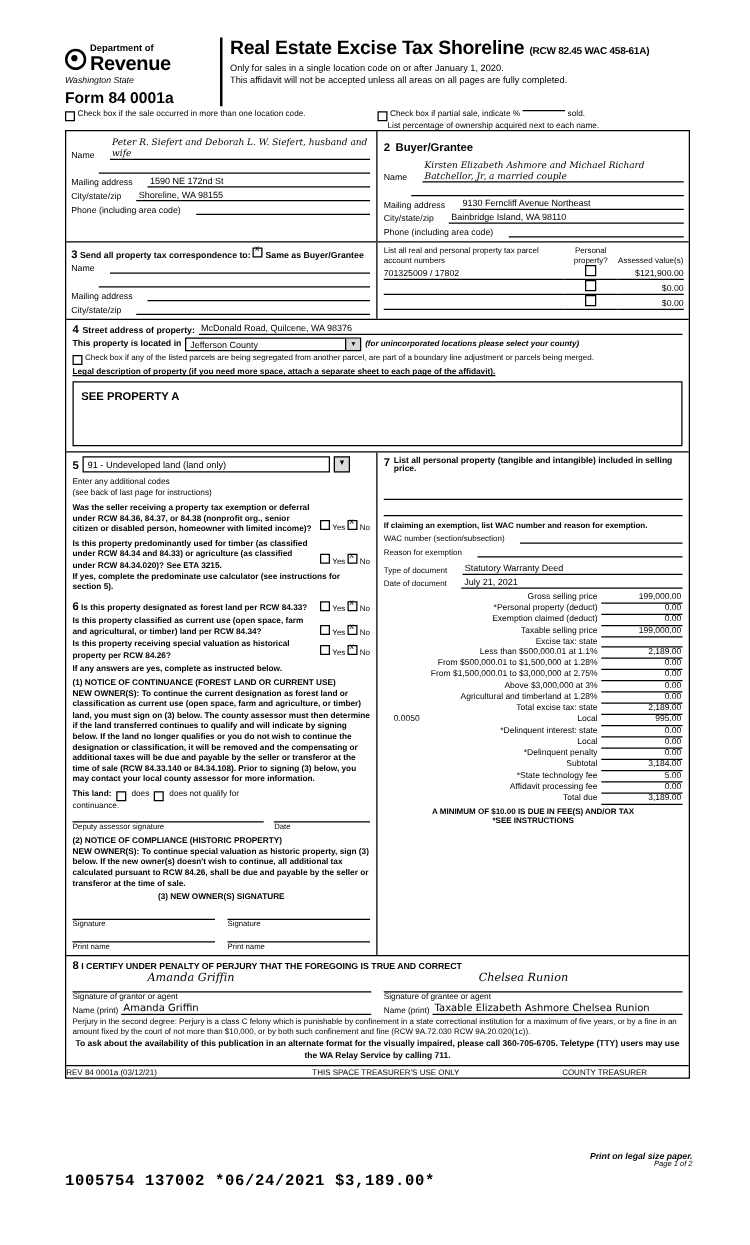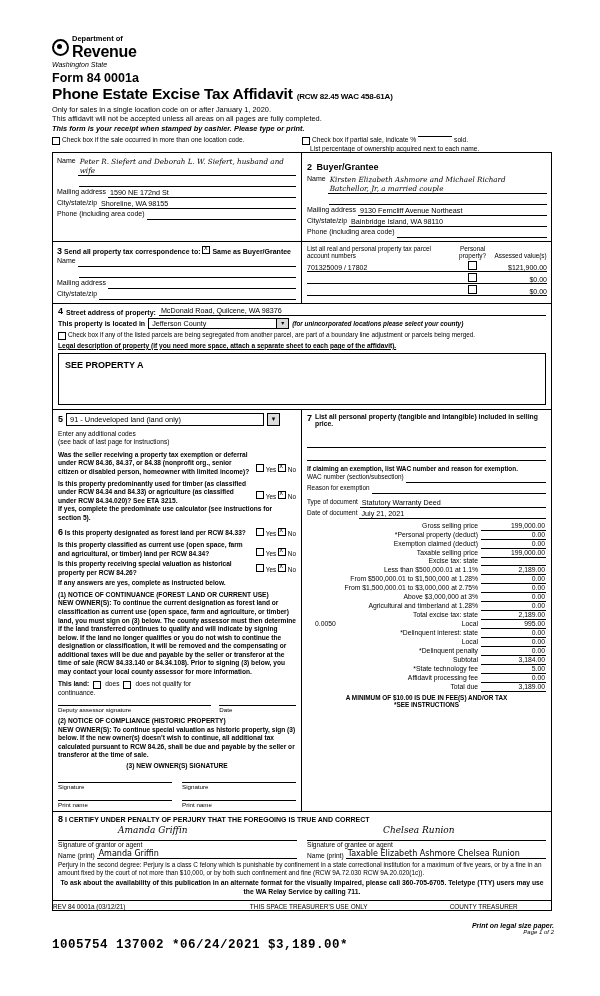--- a/index.html
+++ b/index.html
@@ -1,39 +1,39 @@
 <!DOCTYPE html>
 <html><head>
 <meta charset="utf-8">
 <style>
   html,body{margin:0;padding:0;background:#fff;}
   body{width:600px;height:996px;font-family:"Liberation Sans",sans-serif;color:#000;}
   .page{position:relative;width:600px;height:996px;background:#fff;}
   .sheet{position:absolute;left:52px;top:30px;width:500px;}
-  .hdr{display:flex;align-items:flex-start;flex-direction:column;}
+  .hdr{display:flex;align-items:flex-start;}
   .logo{width:122px;padding-top:4px;}
   .logo .dept{font-size:7.5px;font-weight:bold;}
   .logo .rev{font-size:16px;font-weight:bold;letter-spacing:-0.3px;}
   .logo .wa{font-size:7px;font-style:italic;}
   .logo .form{font-size:12.5px;font-weight:bold;margin-top:3px;}
   .vline{width:2px;background:#000;align-self:stretch;margin:0 6px 0 2px;}
   .titlebox{flex:1;}
   .title{font-size:15.5px;font-weight:bold;letter-spacing:-0.2px;}
   .title .ref{font-size:8px;font-weight:bold;}
   .sub{font-size:7.4px;line-height:1.25;margin-top:2px;}
   .ital{font-style:italic;font-weight:bold;}
   .twocol{display:flex;margin-top:3px;}
   .col{width:50%;}
   .cbline{font-size:6.6px;display:flex;align-items:flex-start;gap:2px;}
   .cb{display:inline-block;width:6px;height:6px;border:1px solid #000;flex:none;margin-top:1px;}
   .cbx{position:relative;}
   .cbx:after{content:"x";position:absolute;left:0.5px;top:-3px;font-size:7px;}
   .secbox{border:1.2px solid #000;box-sizing:border-box;}
   .secnum{font-weight:bold;font-size:9px;}
-  .fld{font-size:7px;display:flex;gap:2px;margin-top:1px;}
+  .fld{font-size:7px;display:flex;align-items:flex-end;gap:12px;margin-top:1px;}
   .lbl{white-space:nowrap;}
   .val{flex:1;border-bottom:1px solid #000;font-size:7.2px;padding-left:2px;min-height:9px;}
   .val.hand{font-size:7.2px;}
   .row2{display:flex;}
   .partA{width:50%;padding:3px 5px 3px 4px;box-sizing:border-box;border-right:1.2px solid #000;}
   .partB{width:50%;padding:3px 4px 3px 5px;box-sizing:border-box;}
   .tbl-head{font-size:6.4px;line-height:1.2;}
   .ptbl{width:100%;border-collapse:collapse;font-size:7px;}
   .ptbl td{padding:0;vertical-align:bottom;}
   .ul{border-bottom:1px solid #000;height:11px;}
@@ -83,25 +83,24 @@
           <div>
             <div class="dept">Department of</div>
             <div class="rev">Revenue</div>
           </div>
         </div>
         <div class="wa">Washington State</div>
         <div class="form">Form 84 0001a</div>
       </div>
       <div class="vline"></div>
       <div class="titlebox">
-        <div class="title"><span>Phone Estate Excise Tax Affidavit</span> <span class="ref">(RCW 82.45 WAC 458-61A)</span></div>
+        <div class="title"><span>Real Estate Excise Tax Shoreline</span> <span class="ref">(RCW 82.45 WAC 458-61A)</span></div>
         <div class="sub">
           <div>Only for sales in a single location code on or after January 1, 2020.</div>
           <div>This affidavit will not be accepted unless all areas on all pages are fully completed.</div>
-          <div class="ital">This form is your receipt when stamped by cashier. Please type or print.</div>
         </div>
       </div>
     </div>
 
     <div class="twocol">
       <div class="col">
         <div class="cbline">
           <span class="cb"></span>
           <span>Check box if the sale occurred in more than one location code.</span>
         </div>

